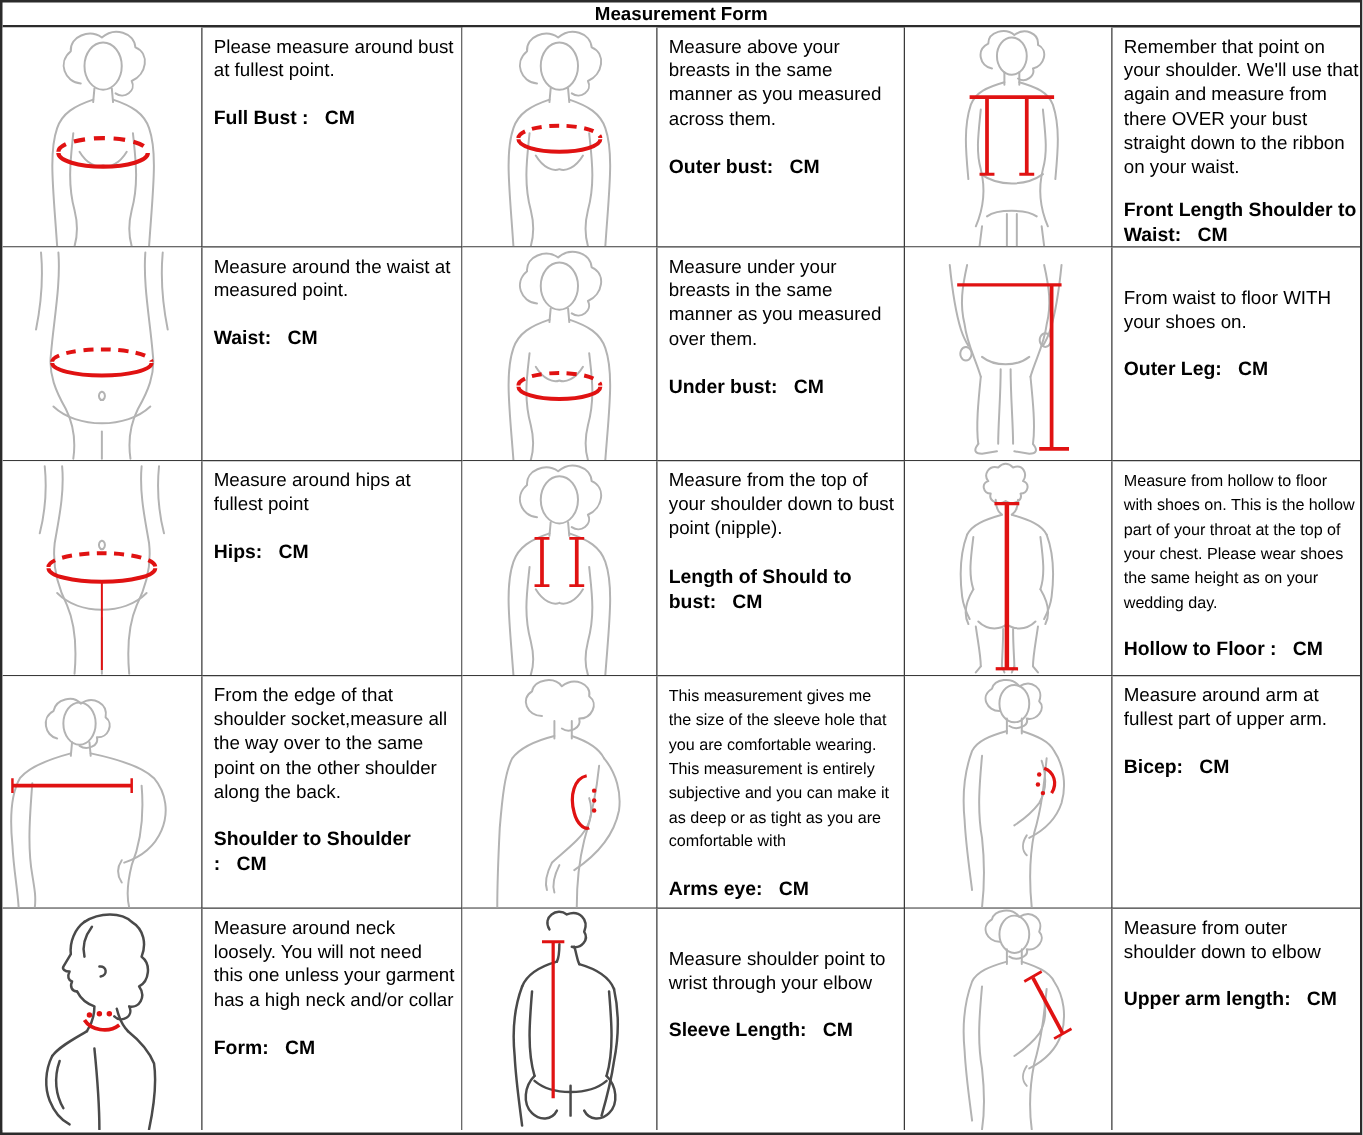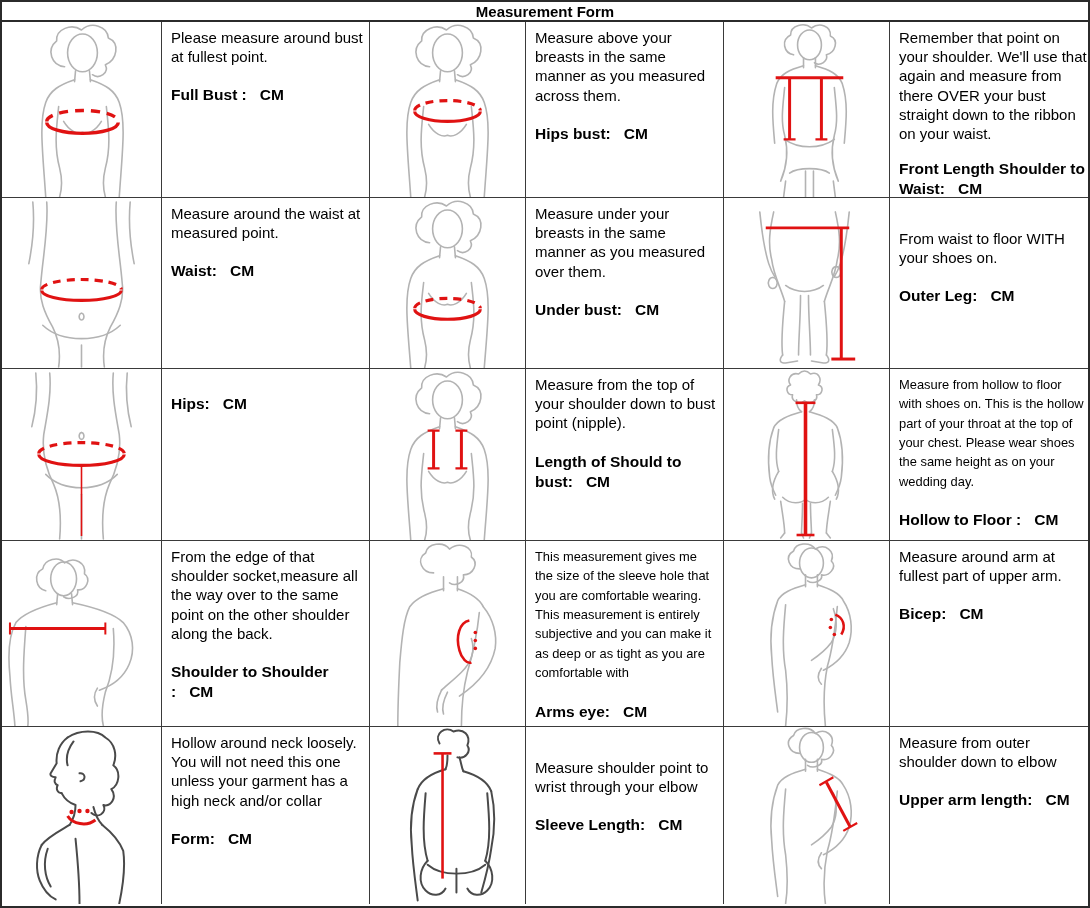--- a/index.html
+++ b/index.html
@@ -66,21 +66,21 @@
           <path d="M54,85 C52,105 49,125 55,147 C58,159 57,169 55,176"></path>
           <path d="M102,85 C104,105 107,125 101,147 C98,159 99,169 101,176"></path>
           <path d="M59,103 C65,113 73,116 78,114 M97,103 C91,113 83,116 78,114"></path>
         </g>
         <path class="rd" stroke-width="3.2" d="M45,90 A33,10 0 0 0 111,90"></path>
         <path class="rd" stroke-width="3.2" stroke-dasharray="8,6" d="M45,89 A33,10 0 0 1 111,89"></path>
       </svg>
     </div>
     <div class="cell txt pt-s">
       <div class="desc">Measure above your breasts in the same manner as you measured across them.</div>
-      <div class="lbl"><span>Hips bust:</span><span class="unit">CM</span></div>
+      <div class="lbl"><span>Outer bust:</span><span class="unit">CM</span></div>
     </div>
     <div class="cell fig">
       <svg viewBox="0 0 166 176" preserveAspectRatio="xMidYMid meet">
         <g class="sk">
           <path d="M70,33 C60,31 57,18 67,13 C67,3 81,0 88,6 C96,0 108,4 107,14 C116,18 112,31 103,33 C105,39 97,45 91,41"></path>
           <ellipse cx="86" cy="23" rx="12" ry="15"></ellipse>
           <path d="M80,36 L80,46 M92,36 L92,46"></path>
           <path d="M80,44 C66,48 57,52 53,62 C47,80 49,100 51,122"></path>
           <path d="M92,44 C106,48 115,52 119,62 C125,80 123,100 121,122"></path>
           <path d="M61,66 C59,86 57,100 61,114 C65,130 63,146 57,160"></path>
@@ -171,20 +171,21 @@
           <path d="M80,64 a2.4,3.4 0 1 0 0.1,0"></path>
           <path d="M44,106 C62,124 98,124 116,106"></path>
           <path d="M80,126 L80,171"></path>
         </g>
         <path class="rd" stroke-width="3.2" d="M37,86 A43,11 0 0 0 123,86"></path>
         <path class="rd" stroke-width="3.2" stroke-dasharray="8,6" d="M37,85 A43,11 0 0 1 123,85"></path>
         <path class="rd" stroke-width="1.6" d="M80,96 L80,168"></path>
       </svg>
     </div>
     <div class="cell txt pt-l">
+      <div class="desc">Measure around hips at fullest point</div>
       <div class="lbl"><span>Hips:</span><span class="unit">CM</span></div>
     </div>
     <div class="cell fig">
       <svg viewBox="0 0 156 172" preserveAspectRatio="xMidYMid meet">
         <g class="sk">
           <path d="M60,45 C47,44 41,28 52,19 C51,7 67,1 77,8 C87,-1 103,4 104,16 C116,21 113,38 101,43 C105,51 95,58 88,53"></path>
           <ellipse cx="78" cy="31" rx="15" ry="19"></ellipse>
           <path d="M71,49 L70,60 M85,49 L86,60"></path>
           <path d="M70,58 C55,63 45,69 41,81 C34,101 38,131 41,172"></path>
           <path d="M86,58 C101,63 111,69 115,81 C122,101 118,131 115,172"></path>
@@ -304,21 +305,21 @@
           <path d="M46,122 C41,136 43,150 49,160"></path>
           <path d="M74,112 C76,132 78,152 78,177"></path>
         </g>
         <path class="rd" stroke-width="3" d="M66,89 C71,97 85,100 94,93"></path>
         <circle class="rd-dot" cx="70" cy="85" r="2.2"></circle>
           <circle class="rd-dot" cx="78" cy="84" r="2.2"></circle>
           <circle class="rd-dot" cx="86" cy="84" r="2.2"></circle>
       </svg>
     </div>
     <div class="cell txt pt-s last-row">
-      <div class="desc">Hollow around neck loosely. You will not need this one unless your garment has a high neck and/or collar</div>
+      <div class="desc">Measure around neck loosely. You will not need this one unless your garment has a high neck and/or collar</div>
       <div class="lbl"><span>Form:</span><span class="unit">CM</span></div>
     </div>
     <div class="cell fig last-row">
       <svg viewBox="0 0 156 177" preserveAspectRatio="xMidYMid meet">
         <g class="skd">
           <path d="M70,16 C64,6 76,-2 84,4 C94,0 102,8 98,18 C102,24 96,32 88,30"></path>
           <path d="M78,28 C78,34 78,38 76,42 M90,30 C92,36 92,40 94,44"></path>
           <path d="M76,42 C62,46 52,52 48,62 M94,44 C108,48 118,54 122,64"></path>
           <path d="M48,62 C42,78 40,98 42,118 C43,138 46,158 48,174"></path>
           <path d="M122,64 C126,82 126,102 122,122 C120,136 116,152 112,166"></path>

